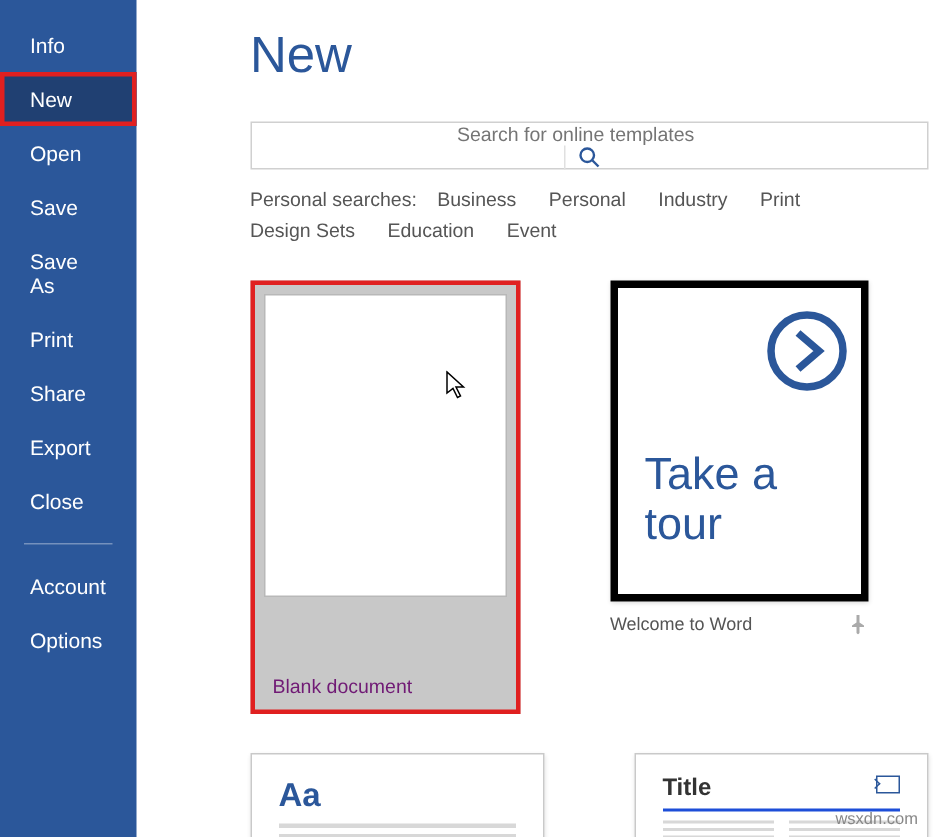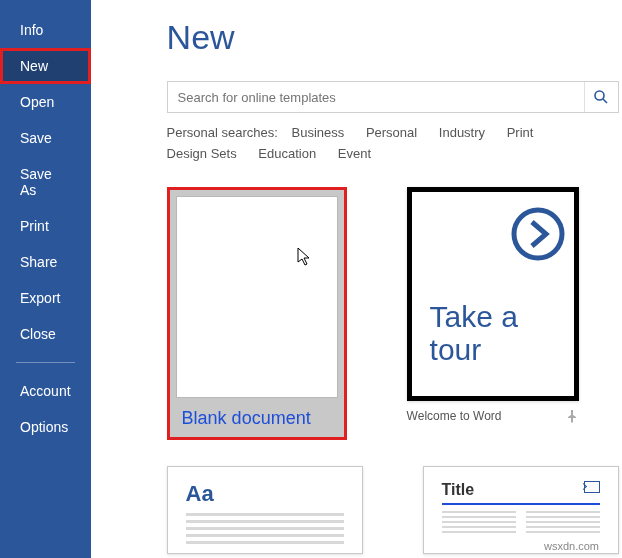--- a/index.html
+++ b/index.html
@@ -11,21 +11,21 @@
     .sidebar-item { padding: 10px 20px; font-size: 14px; cursor: pointer; }
     .sidebar-item.active { background: #204072; }
     .sidebar-item.highlight { outline: 3px solid #e02020; outline-offset: -3px; }
     .sidebar .divider { height: 1px; background: rgba(255,255,255,0.35); margin: 10px 16px; }
 
     
     .main { flex: 1; background: #fff; padding: 18px 28px 0 28px; }
     .page-title { font-size: 34px; font-weight: 300; color: #2B579A; margin-bottom: 24px; }
 
     
-    .search-row { display: flex; align-items: center; border: 1px solid #d0d0d0; height: 32px; margin-bottom: 12px; }
+    .search-row { display: flex; align-items: center; border: 1px solid #d0d0d0; height: 32px; margin-bottom: 12px; flex-direction: column; }
     .search-input { flex: 1; border: none; outline: none; padding: 0 10px; font-size: 13px; height: 100%; }
     .search-btn { width: 34px; height: 100%; display: flex; align-items: center; justify-content: center; cursor: pointer; border-left: 1px solid #e0e0e0; }
 
     
     .suggested { font-size: 13px; color: #555; margin-bottom: 6px; }
     .suggested .lbl { color: #555; margin-right: 10px; }
     .suggested a { color: #555; margin-right: 18px; cursor: pointer; }
     .suggested-row2 { margin-bottom: 24px; }
 
     
@@ -33,21 +33,21 @@
     .gallery-col { display: flex; flex-direction: column; }
 
     .tpl { width: 172px; display: flex; flex-direction: column; cursor: pointer; }
     .tpl-thumb { width: 172px; height: 214px; background: #fff; border: 5px solid #000000; box-shadow: 0 1px 3px rgba(0,0,0,0.15); position: relative; display: flex; flex-direction: column; }
     .tpl-caption-row { display: flex; justify-content: space-between; padding-top: 8px; }
     .tpl-caption { font-size: 12px; color: #555; }
 
     
     .blank-group { width: 180px; background: #c8c8c8; border: 3px solid #e02020; padding: 6px; box-sizing: border-box; }
     .blank-group .tpl-thumb { width: 100%; height: 202px; border: 1px solid #b8b8b8; box-shadow: none; position: relative; }
-    .blank-group .tpl-caption { padding: 10px 6px 2px 6px; font-size: 18px; color: #1d4ed8; }
+    .blank-group .tpl-caption { padding: 10px 6px 2px 6px; font-size: 13px; color: #701a75; margin-top: 42px; }
     .cursor-arrow { position: absolute; top: 50px; left: 120px; }
 
     
     .tour-inner { flex: 1; display: flex; flex-direction: column; justify-content: center; align-items: flex-start; padding: 18px; }
     .tour-arrow { position: absolute; top: 14px; right: 8px; }
     .tour-text { font-size: 30px; line-height: 1.1; color: #2B579A; font-weight: 300; margin-top: 78px; }
 
     
     .pin { color: #999; cursor: pointer; }
 
@@ -56,21 +56,21 @@
     .prev2 { width: 196px; height: 88px; background: #fff; border: 1px solid #c9c9c9; box-shadow: 0 1px 3px rgba(0,0,0,0.12); padding: 14px 18px; position: relative; overflow: hidden; }
     .prev2 .aa { color: #2B579A; font-size: 22px; font-weight: 600; margin-bottom: 6px; display: block; }
     .prev2 .line { height: 3px; background: #d8d8d8; margin-bottom: 4px; }
     .prev2 .title { font-size: 16px; font-weight: 700; color: #333; margin-bottom: 6px; border-bottom: 2px solid #1d4ed8; padding-bottom: 4px; display: flex; justify-content: space-between; }
     .prev2 .cols { display: flex; gap: 10px; }
     .prev2 .col .sline { height: 2px; background: #d8d8d8; margin-bottom: 3px; }
     .prev2 .col { flex: 1; }
     .tiny-icon { width: 16px; height: 12px; border: 1.5px solid #2B579A; display: inline-block; position: relative; }
     .tiny-icon::before { content:''; position:absolute; left:-4px; top:2px; width:4px; height:4px; border-top:1.5px solid #2B579A; border-right:1.5px solid #2B579A; transform: rotate(45deg); }
 
-    .watermark { position: absolute; bottom: 6px; right: 23px; font-size: 11px; color: #888; font-family: Arial, sans-serif; }
+    .watermark { position: absolute; bottom: 6px; right: 10px; font-size: 11px; color: #888; font-family: Arial, sans-serif; }
   </style>
 </head>
 <body>
 
 <div class="app">
 
   <nav class="sidebar">
     <div class="sidebar-item">Info</div>
     <div class="sidebar-item active highlight">New</div>
     <div class="sidebar-item">Open</div>

